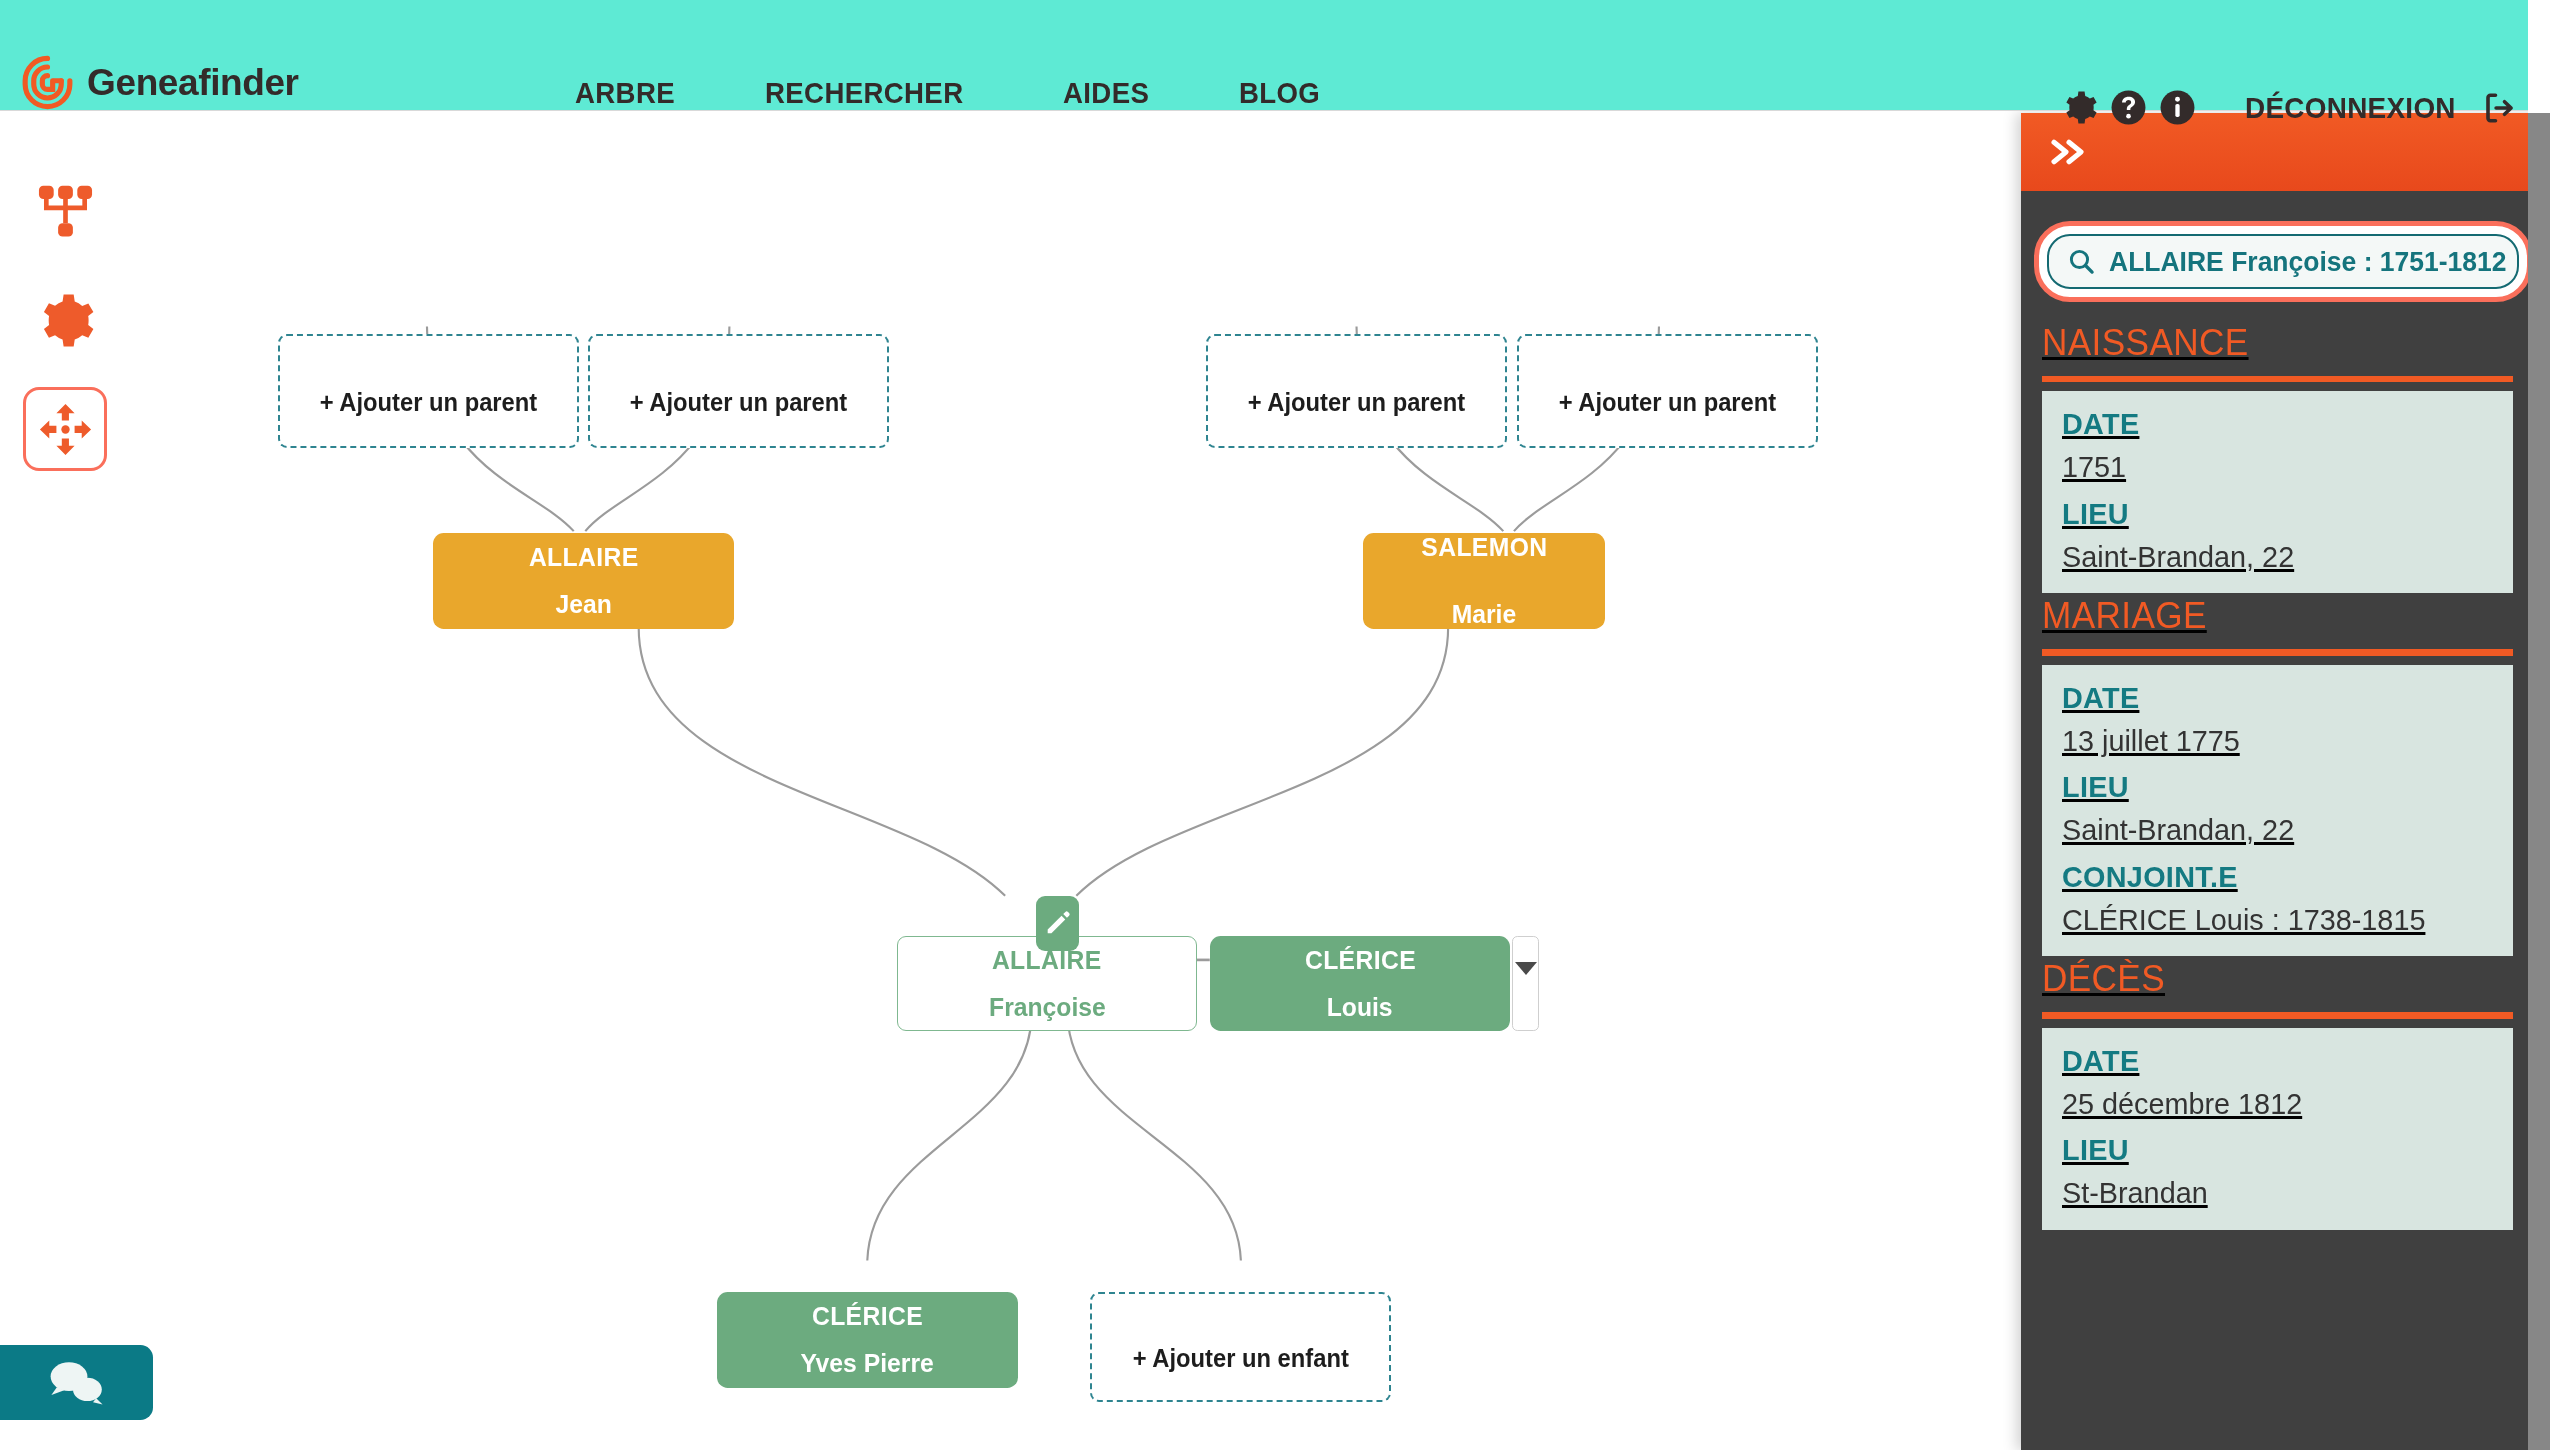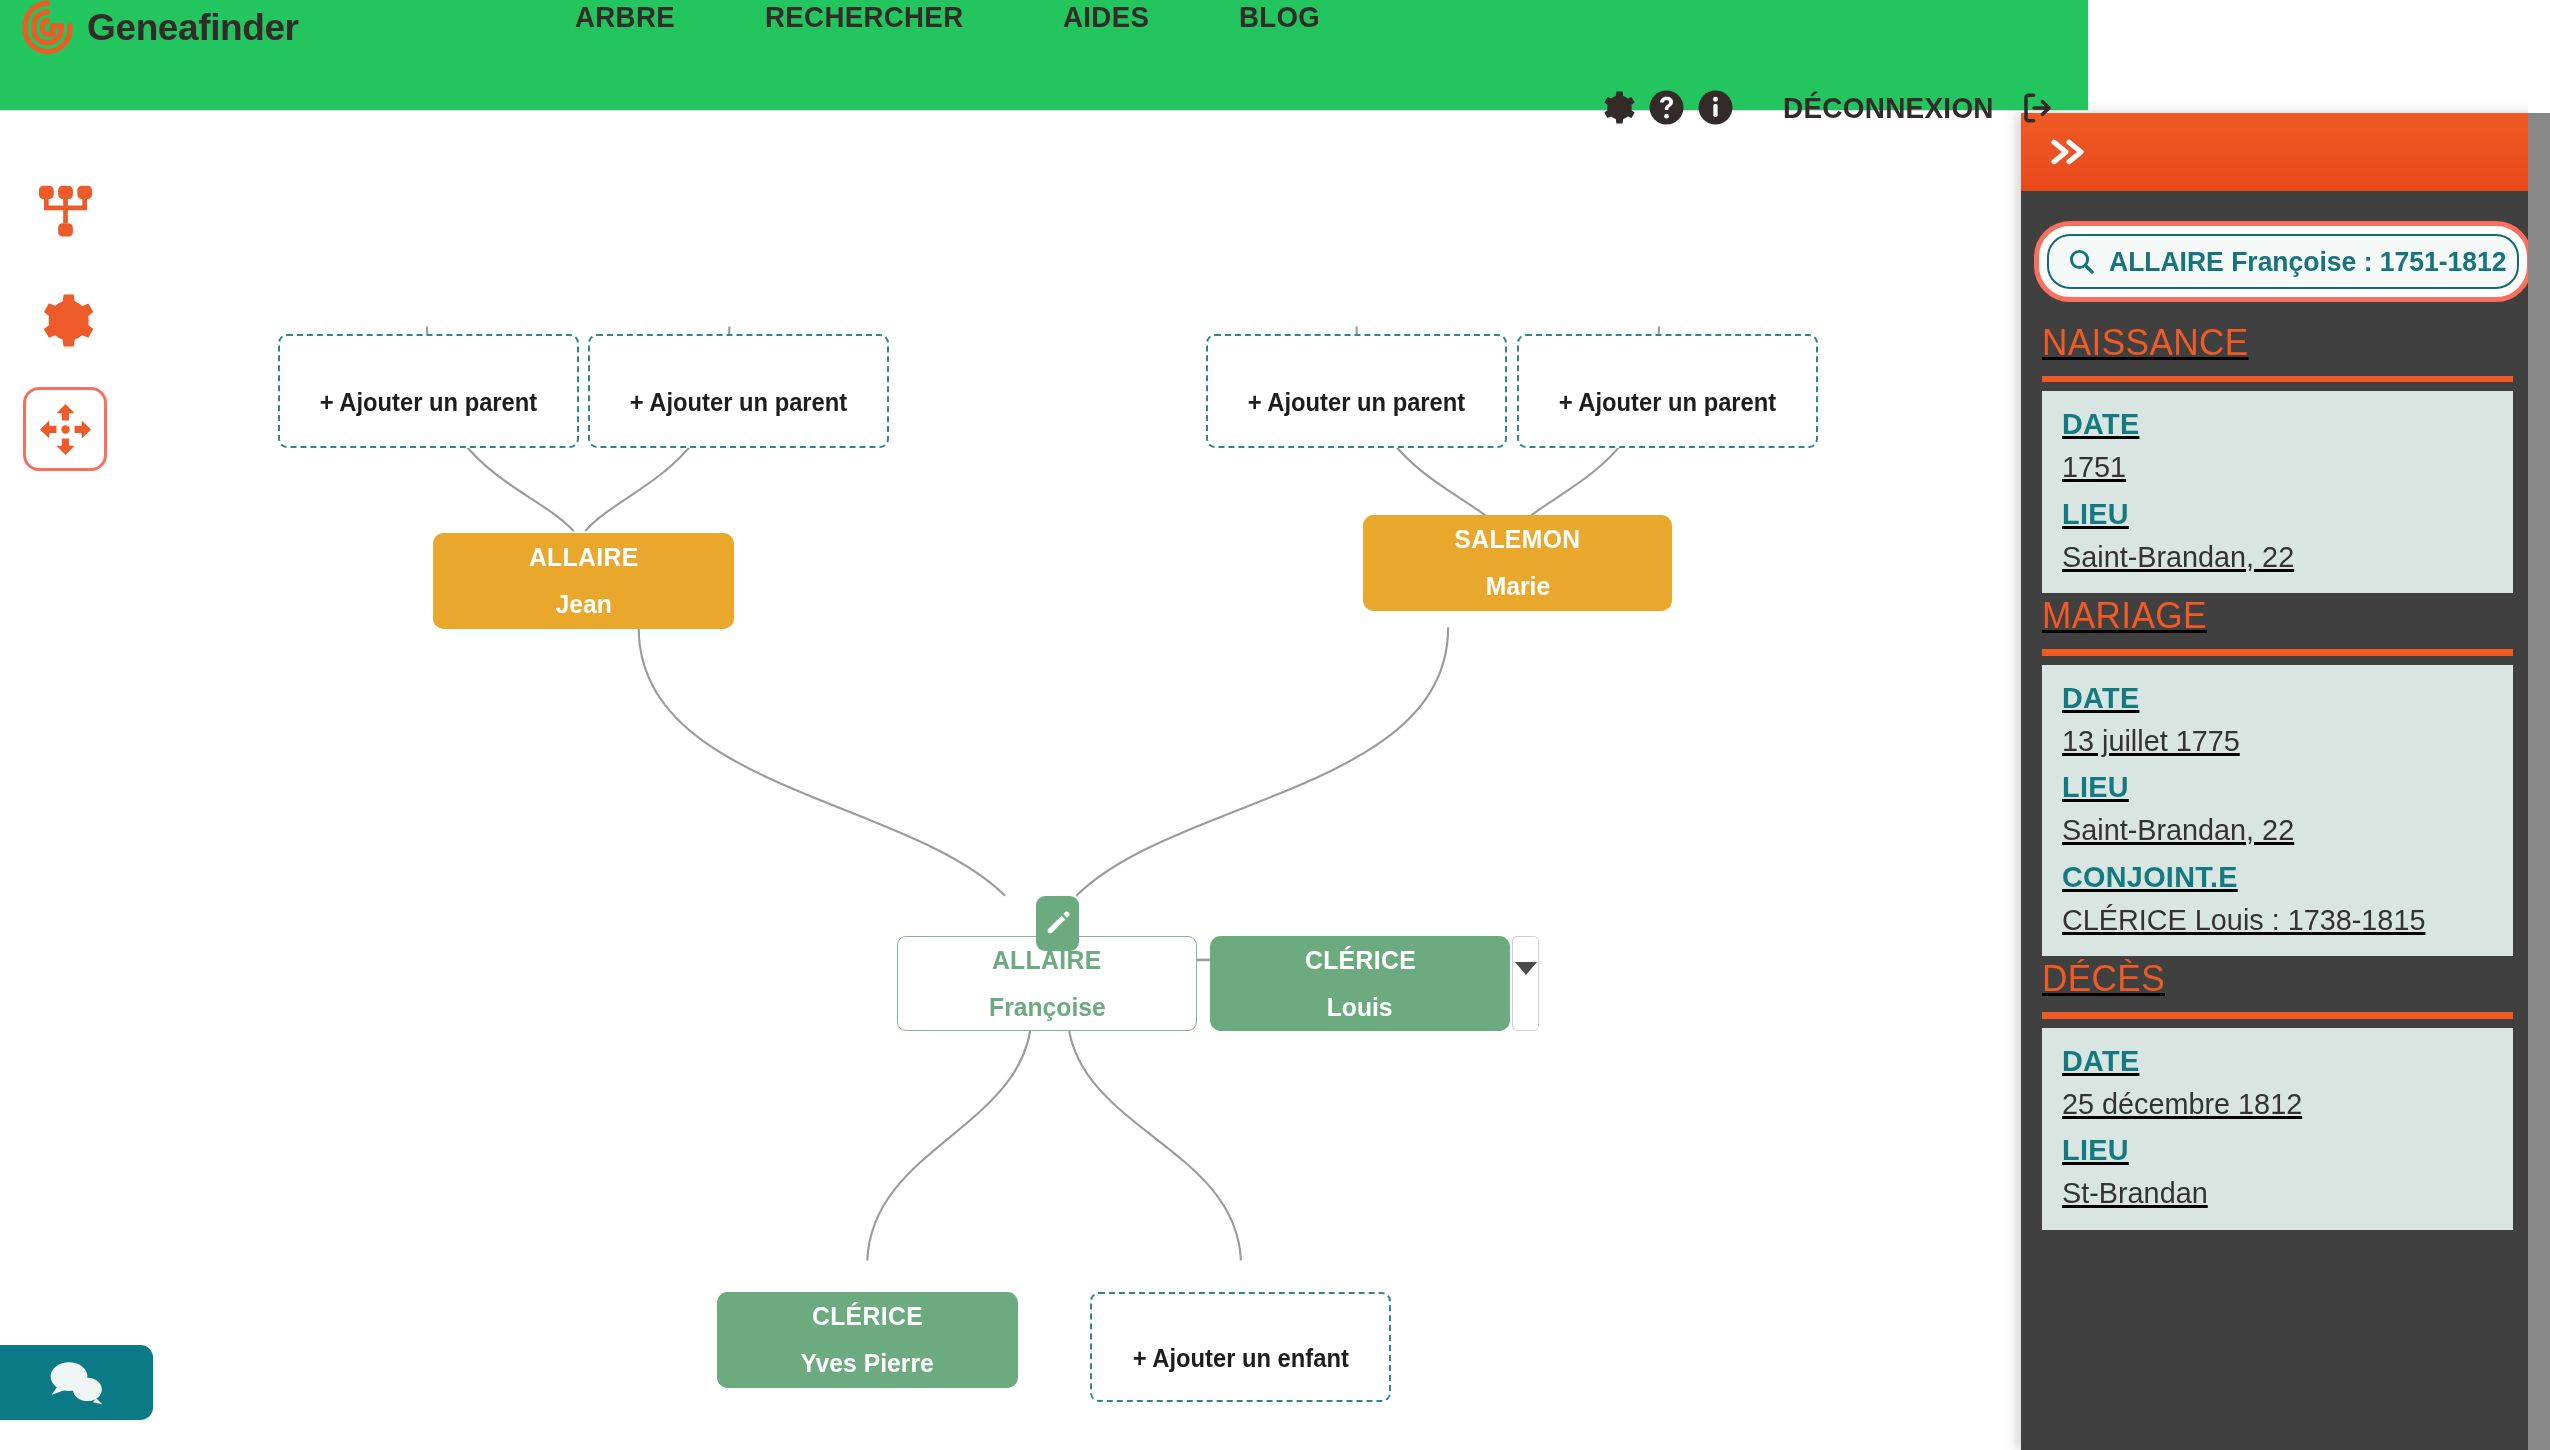--- a/index.html
+++ b/index.html
@@ -5,23 +5,23 @@
   * { box-sizing: border-box; margin: 0; padding: 0; }
   html, body {
     width: 2550px; height: 1451px;
     font-family: "Liberation Sans", "DejaVu Sans", sans-serif;
     background: #ffffff; overflow: hidden;
   }
   body { position: relative; }
 
   
   #app-header {
-    position: absolute; top: 0; left: 0; width: 2088px; height: 111px;
-    background: #22c55e; border-bottom: 1.8px solid #d9d9d9;
-    display: flex; align-items: flex-start; z-index: 40;
+    position: absolute; top: 0; left: 0; width: 2550px; height: 111px;
+    background: #5eead4; border-bottom: 1.8px solid #d9d9d9;
+    display: flex; align-items: flex-end; z-index: 40;
   }
   #brand { display: flex; align-items: center; margin-left: 19.6px; cursor: pointer; }
   #brand-logo { width: 55px; height: 55px; flex: 0 0 auto; }
   #brand-name {
     font-size: 37px; font-weight: bold; color: #332b2a;
     margin-left: 12.5px; letter-spacing: -0.4px;
   }
   #main-nav { display: flex; align-items: center; margin-left: 276px; gap: 82px; }
   .nav-link {
     font-size: 30px; font-weight: bold; color: #332b2a;
@@ -276,21 +276,21 @@
     <span class="ph-label">+ Ajouter un parent</span>
   </div>
   <div class="node placeholder" style="left:1517px; top:221px; width:301px; height:114px;">
     <span class="ph-label">+ Ajouter un parent</span>
   </div>
 
   <div class="node ancestor" style="left:433px; top:420px; width:301px; height:96px;">
     <span class="surname">ALLAIRE</span>
     <span class="given">Jean</span>
   </div>
-  <div class="node ancestor" style="left:1363px; top:402px; width:309px; height:96px;">
+  <div class="node ancestor" style="left:1363px; top:420px; width:242px; height:96px;justify-content:space-between;">
     <span class="surname">SALEMON</span>
     <span class="given">Marie</span>
   </div>
 
   <div id="edit-node-btn" style="left:1036px; top:783px;">
     <svg viewBox="0 0 24 24">
       <path fill="#ffffff" d="M3.3 17.4 15.6 5.1l3.3 3.3L6.6 20.7H3.3z"></path>
       <path fill="#ffffff" d="M17.1 3.6 19 1.7a1.6 1.6 0 0 1 2.3 0l1 1a1.6 1.6 0 0 1 0 2.3l-1.9 1.9z"></path>
     </svg>
   </div>

